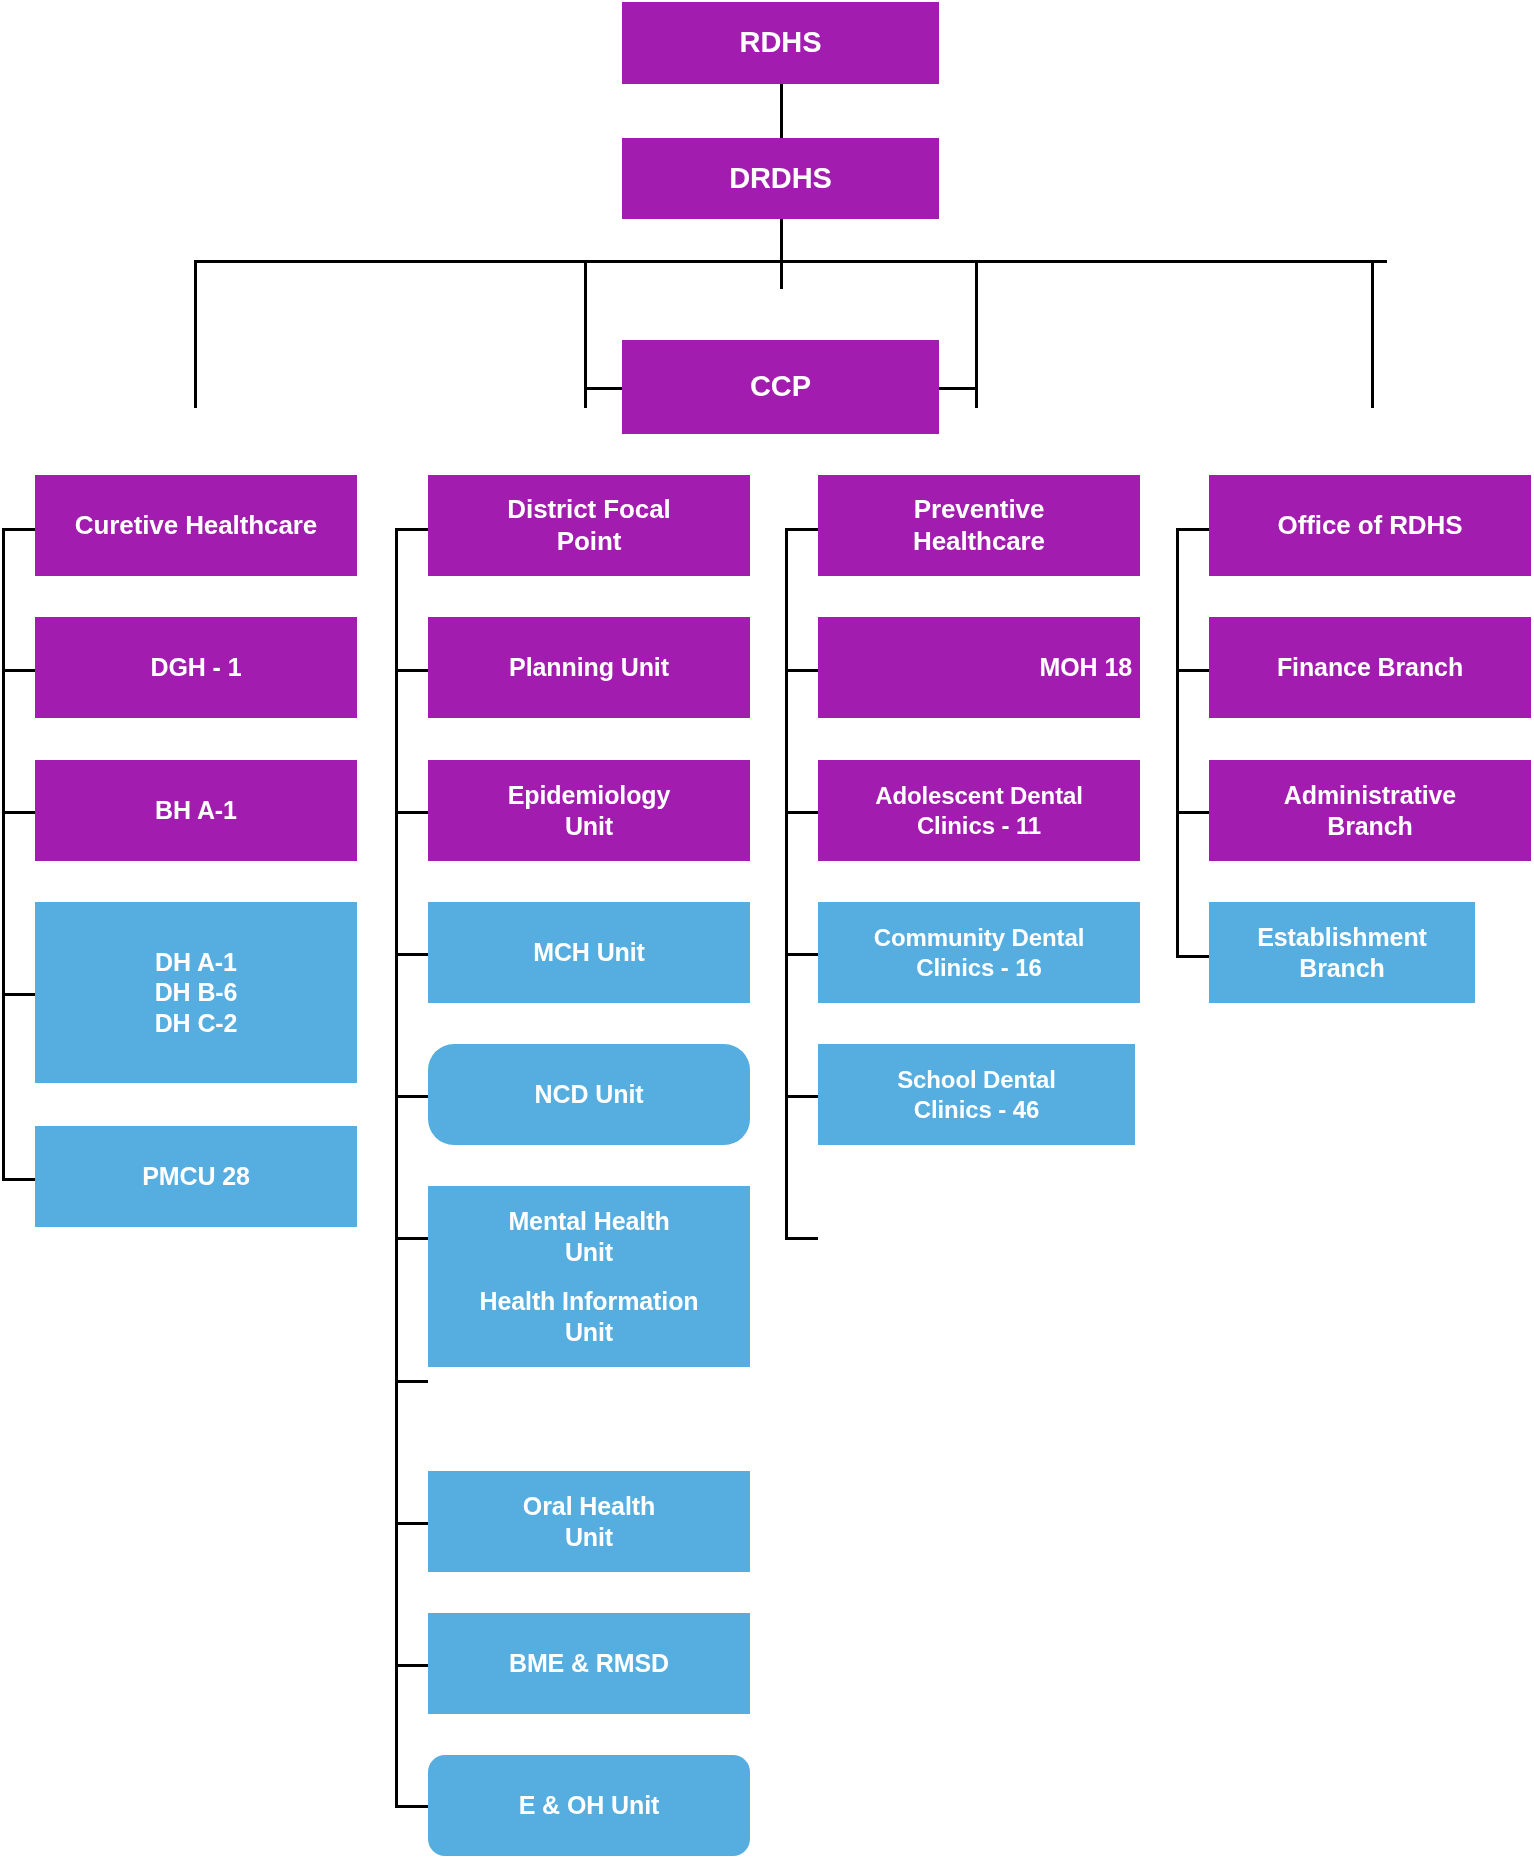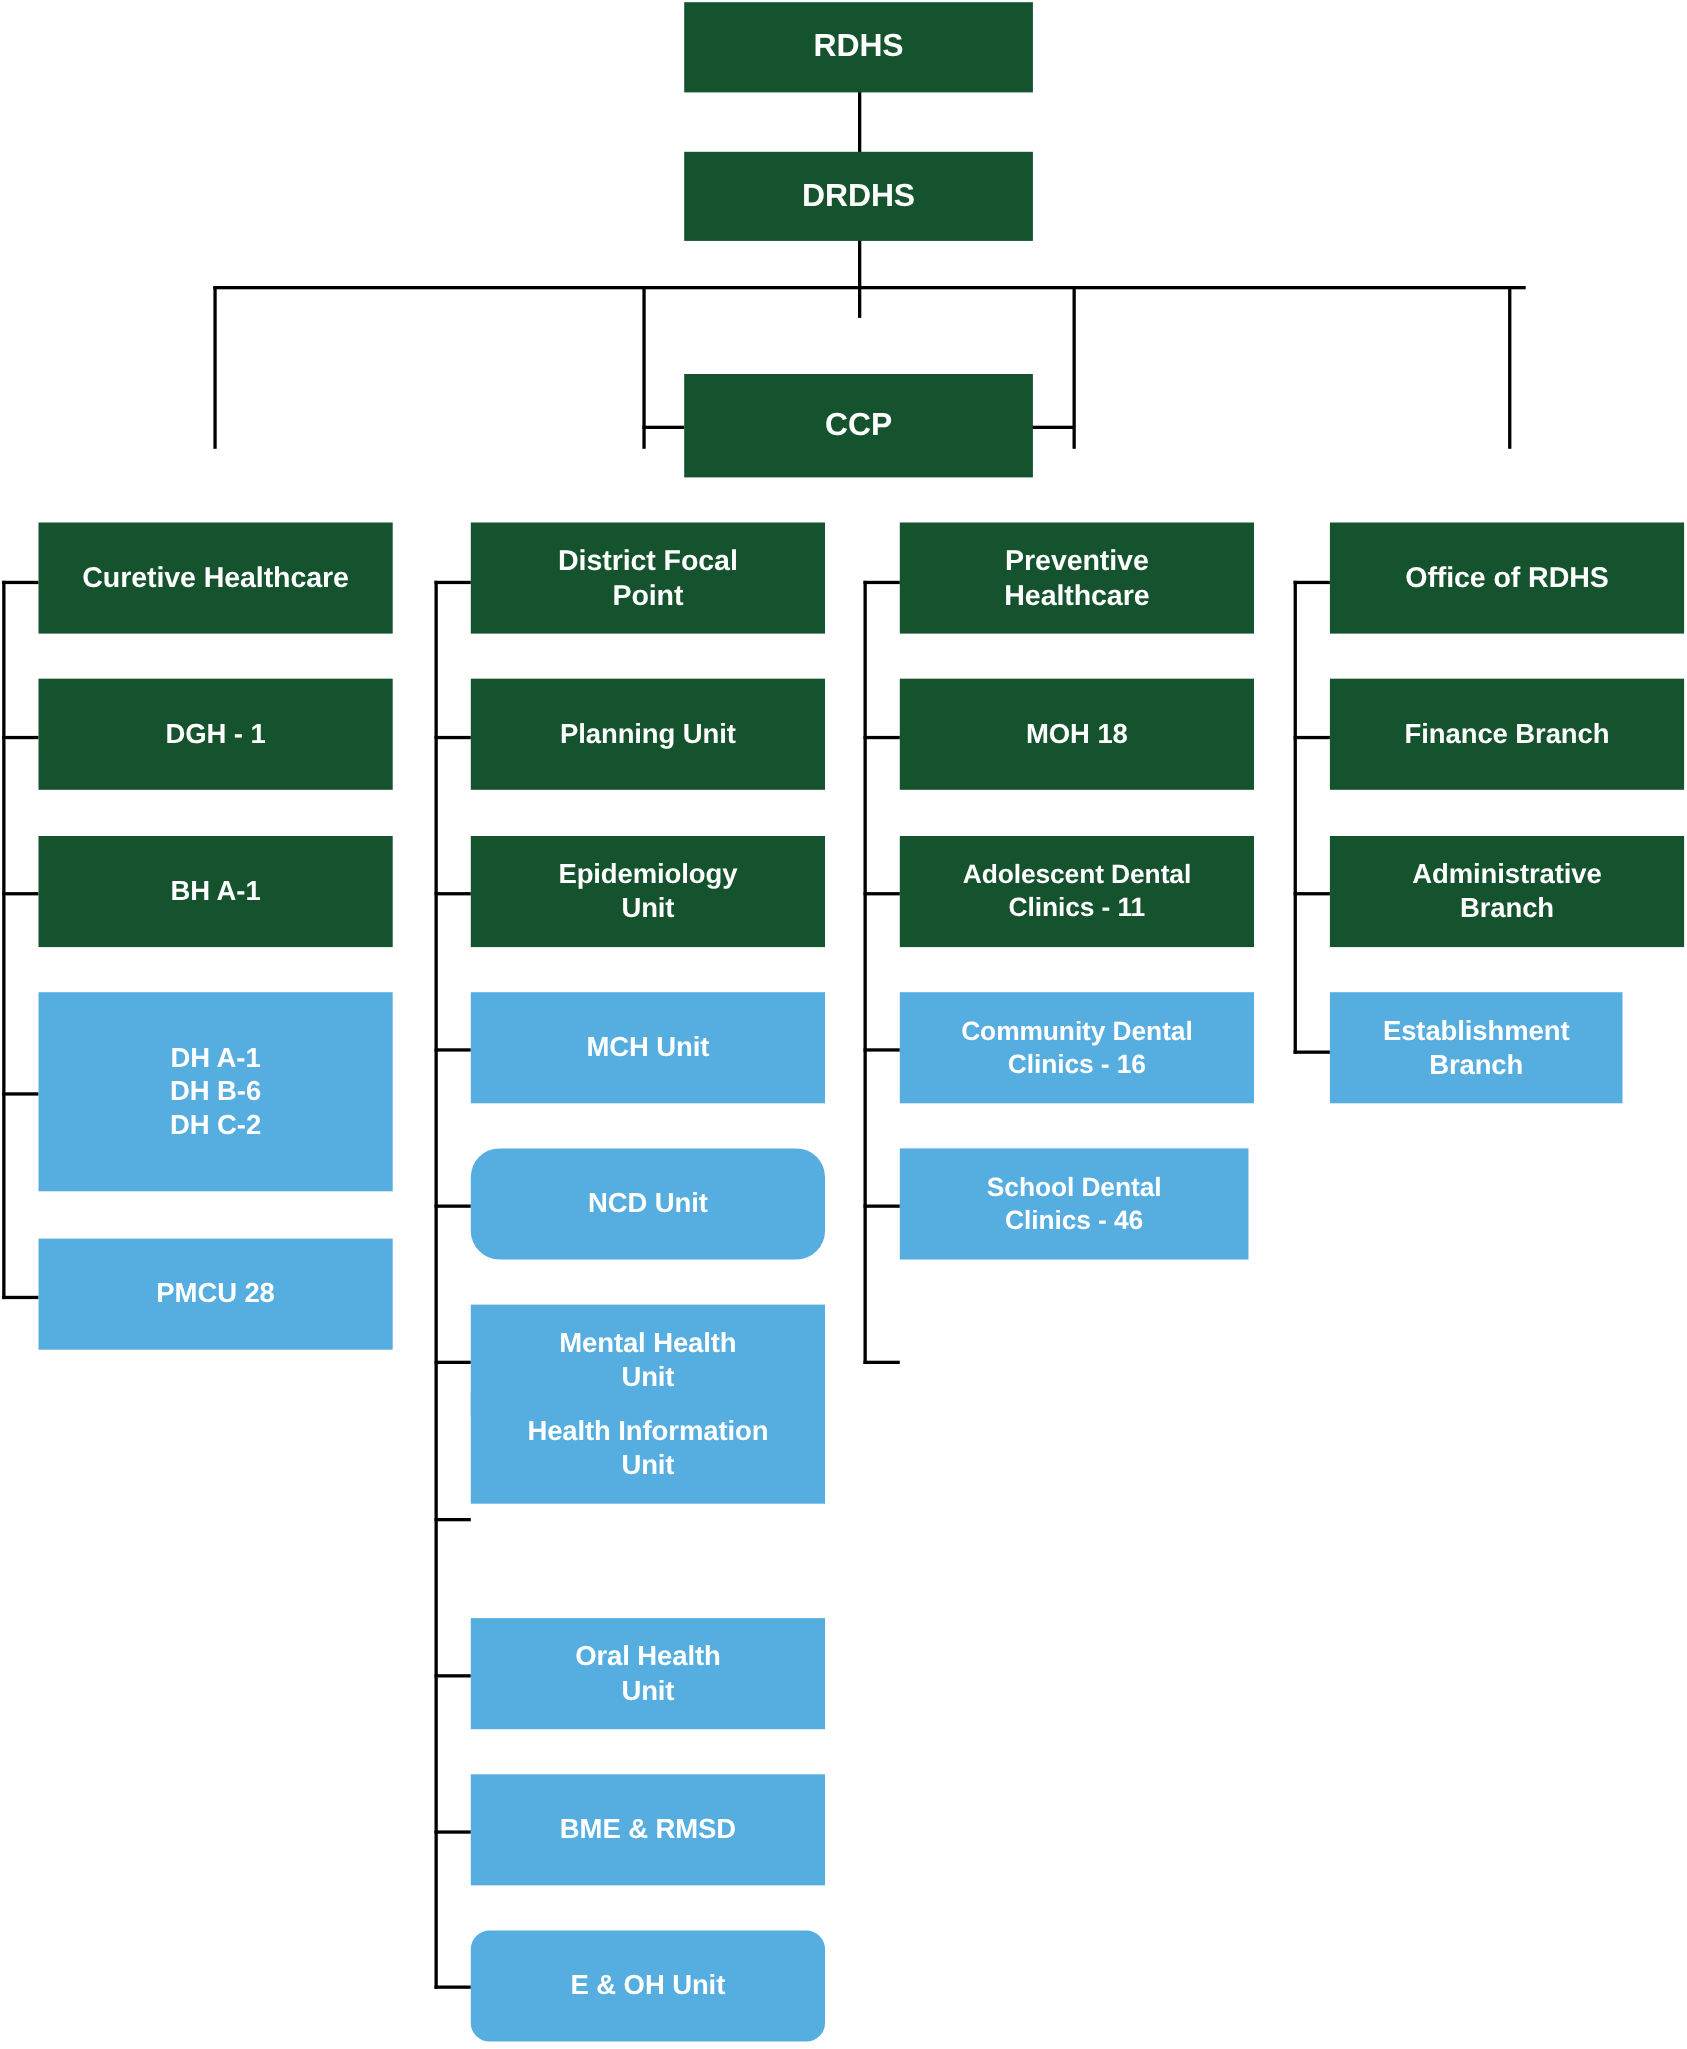--- a/index.html
+++ b/index.html
@@ -25,21 +25,21 @@
     justify-content: center;
     text-align: center;
     color: #ffffff;
     font-weight: bold;
     line-height: 1.22;
     padding: 4px 8px;
     z-index: 3;
     letter-spacing: -0.1px;
   }
   .node .label { display: block; white-space: pre-line; }
-  .tone-dark { background: #14532d; }
+  .tone-dark { background: #a21caf; }
   .tone-light { background: #56aee0; }
   .f-root { font-size: 29px; }
   .f-head { font-size: 26px; }
   .f-leaf { font-size: 25px; }
   .f-leafsm { font-size: 24px; }
   .conn {
     position: absolute;
     background: #000000;
     z-index: 1;
   }
@@ -160,21 +160,21 @@
     <span class="label">BME &amp; RMSD</span>
   </div>
   <div class="node tone-light f-leaf" style="left:428px; top:1755px; width:322px; height:101px;border-radius:17px;">
     <span class="label">E &amp; OH Unit</span>
   </div>
 
   <div class="node tone-dark f-head" style="left:818px; top:475px; width:322px; height:101px;">
     <span class="label">Preventive
 Healthcare</span>
   </div>
-  <div class="node tone-dark f-leaf" style="left:818px; top:617px; width:322px; height:101px;">
+  <div class="node tone-dark f-leaf" style="left:818px; top:617px; width:322px; height:101px;justify-content:flex-end;">
     <span class="label">MOH 18</span>
   </div>
   <div class="node tone-dark f-leafsm" style="left:818px; top:760px; width:322px; height:101px;">
     <span class="label">Adolescent Dental
 Clinics - 11</span>
   </div>
   <div class="node tone-light f-leafsm" style="left:818px; top:902px; width:322px; height:101px;">
     <span class="label">Community Dental
 Clinics - 16</span>
   </div>

